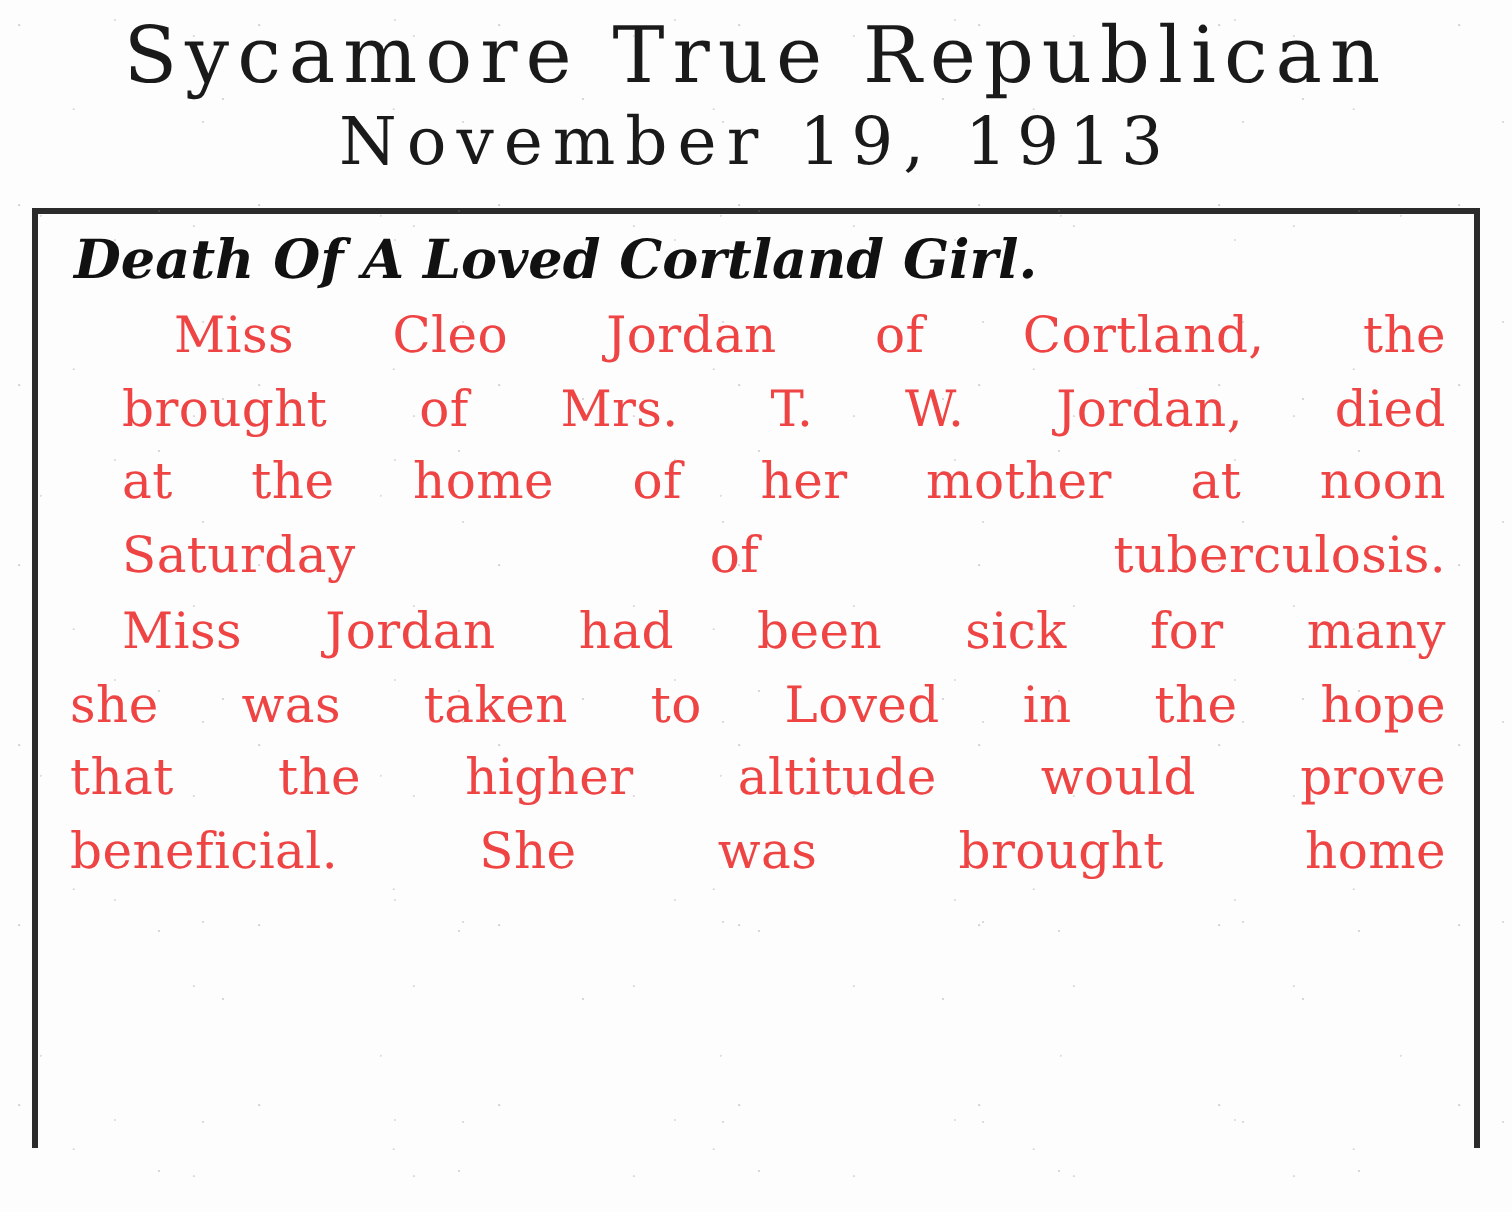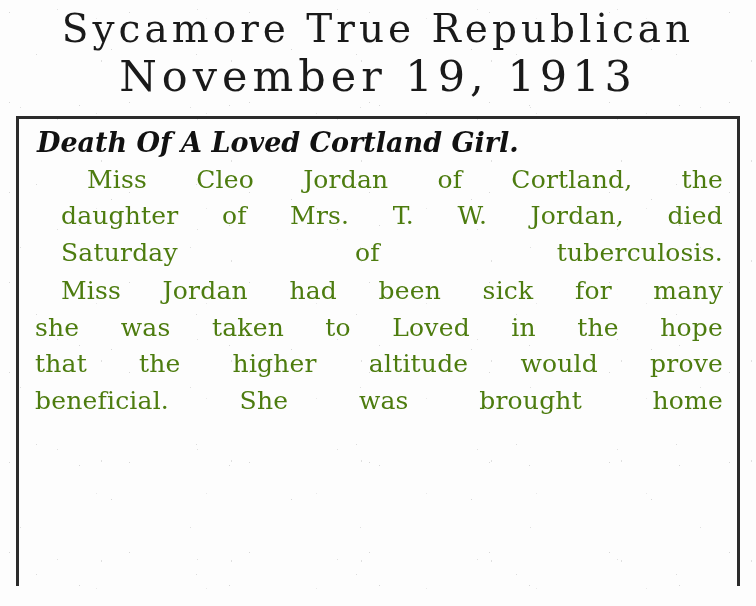--- a/index.html
+++ b/index.html
@@ -29,21 +29,21 @@
   .masthead-title {
     font-family: "DejaVu Serif", serif;
     font-size: 39px;
     letter-spacing: 4px;
     line-height: 1.08;
     color: #1a1a1a;
     white-space: nowrap;
   }
   .masthead-date {
     font-family: "DejaVu Serif", serif;
-    font-size: 43px;
+    font-size: 33px;
     letter-spacing: 5px;
     line-height: 1.15;
     margin-top: 2px;
     color: #1a1a1a;
   }
   .article {
     position: relative;
     margin: 14px 16px 0 16px;
     padding: 6px 14px 0 16px;
     border-left: 3px solid #2b2b2b;
@@ -61,21 +61,21 @@
     line-height: 1.15;
     margin: 2px 0 4px 2px;
     color: #111;
     white-space: nowrap;
     font-style: italic;
   }
   .para {
     font-family: "DejaVu Serif", serif;
     font-size: 25px;
     line-height: 1.46;
-    color: #4d7c0f;
+    color: #ef4444;
     margin: 0;
     text-align: justify;
     text-align-last: justify;
     letter-spacing: 0.2px;
   }
   .para.first-para {
     text-indent: 26px;
   }
   .para + .para {
     margin-top: 2px;
@@ -113,21 +113,22 @@
   <div class="masthead">
     <div class="masthead-title">Sycamore True Republican</div>
     <div class="masthead-date">November 19, 1913</div>
   </div>
 
   <div class="article">
     <div class="headline">Death Of A Loved Cortland Girl.</div>
 
     <p class="para first-para">
       <span class="line indent">Miss Cleo Jordan of Cortland, the</span>
-      <span class="line">daughter of Mrs. T. W. Jordan, died</span>
+      <span class="line">brought of Mrs. T. W. Jordan, died</span>
+      <span class="line">at the home of her mother at noon</span>
       <span class="line">Saturday of tuberculosis.</span>
     </p>
 
     <p class="para">
       <span class="line indent">Miss Jordan had been sick for many</span>
       <span class="line">she was taken to Loved in the hope</span>
       <span class="line">that the higher altitude would prove</span>
       <span class="line">beneficial.   She  was  brought  home</span>
     </p>
   </div>

